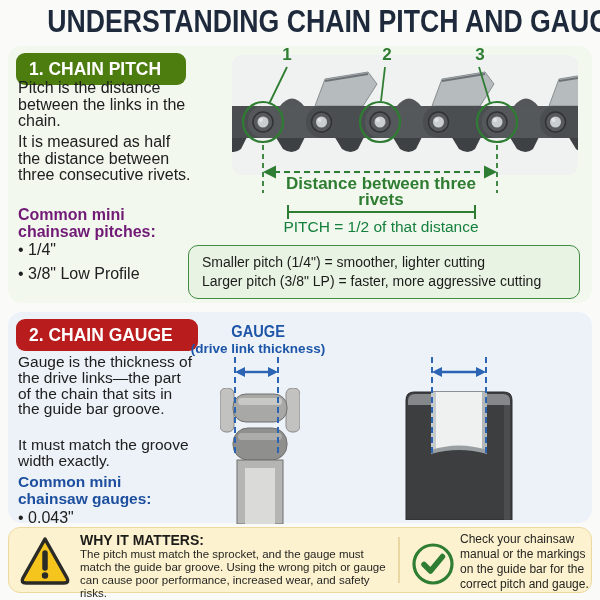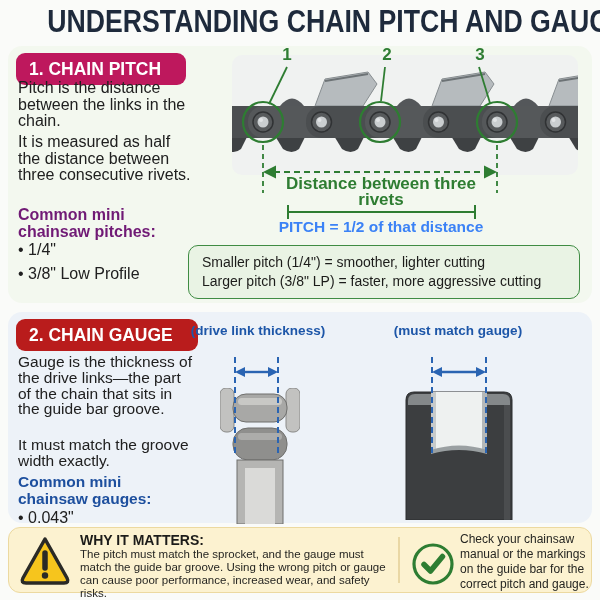--- a/index.html
+++ b/index.html
@@ -15,37 +15,37 @@
 
   
   .title{left:0;top:4px;width:600px;text-align:center;
     font-size:31px;font-weight:800;color:#1e2a3c;letter-spacing:0px;white-space:nowrap;}
 
   
   .panel1{left:8px;top:46px;width:584px;height:257px;background:#f3f8ef;border-radius:14px;}
   .panel2{left:8px;top:312px;width:584px;height:211px;background:#edf2f8;border-radius:14px;}
 
   .badge{padding:5px 13px;border-radius:9px;color:#fff;font-size:19px;font-weight:800;white-space:nowrap;}
-  .badge1{left:16px;top:53px;background:#be185d;}
+  .badge1{left:16px;top:53px;background:#4d7c0f;}
   .badge2{left:16px;top:319px;background:#b91c1c;}
 
   .body-txt{color:#202020;}
   .s1col{left:18px;width:176px;font-size:16px;line-height:16.5px;}
   .s2col{left:18px;width:176px;font-size:15.5px;line-height:15.8px;}
   .green-h{color:#701a75;font-weight:700;}
   .blue-h{color:#1d4f9e;font-weight:700;}
   .blist{font-size:16px;color:#202020;}
   .blist .li{margin-bottom:6px;}
   .blist .li::before{content:"• ";}
 
   
   .dist-label{left:281px;top:176px;width:200px;text-align:center;
     color:#2e7d32;font-weight:700;font-size:17px;line-height:15.5px;}
   .pitch-formula{left:256px;top:218px;width:250px;text-align:center;
-    color:#3b82f6;font-weight:700;font-size:15.5px;}
+    color:#15803d;font-weight:400;font-size:15.5px;}
   .infobox{left:188px;top:245px;width:392px;box-sizing:border-box;
     background:#e9f3e4;border:1.5px solid #3f8c43;border-radius:10px;
     padding:7px 13px;}
   .infobox div{font-size:14px;line-height:19px;color:#1c1c1a;}
   .rivet-num{top:45px;width:20px;text-align:center;color:#2e7d32;font-weight:800;font-size:17px;}
 
   
   .cap{text-align:center;color:#1d56a8;}
   .cap .t{font-size:17px;font-weight:800;line-height:18px;white-space:nowrap;}
   .cap .s{font-size:13.5px;font-weight:700;line-height:15px;white-space:nowrap;}
@@ -197,24 +197,24 @@
 
 <div class="abs s2col body-txt" style="top:354px;">Gauge is the thickness of the drive links—the part of the chain that sits in the guide bar groove.</div>
 <div class="abs s2col body-txt" style="top:437px;">It must match the groove width exactly.</div>
 <div class="abs s2col blue-h" style="top:473px;line-height:17px;">Common mini chainsaw gauges:</div>
 <div class="abs blist" style="left:18px;top:487px;padding-top:22px;">
   <div class="li">0.043"</div>
   <div class="li">0.050"</div>
 </div>
 
 <div class="abs cap gauge-cap">
+  <div class="t"><span class="cond">GAUGE</span></div>
   <div class="s">(drive link thickness)</div>
 </div>
 <div class="abs cap groove-cap">
-  <div class="s">(must match gauge)</div>
 </div>
 
 <svg class="abs" style="left:220px;top:388px;" width="80" height="136" viewBox="0 0 80 136">
   <rect x="0" y="0" width="14" height="44" rx="6" fill="#c2c2c0" stroke="#8a8a88"></rect>
   <rect x="66" y="0" width="14" height="44" rx="6" fill="#c2c2c0" stroke="#8a8a88"></rect>
   <rect x="13" y="6" width="54" height="28" rx="13" fill="#a8a8a6" stroke="#6f6f6d"></rect>
   <rect x="18" y="10" width="44" height="7" rx="3.5" fill="#cfcfcd" opacity=".8"></rect>
   <rect x="13" y="40" width="54" height="32" rx="15" fill="#8f8f8d" stroke="#6f6f6d"></rect>
   <rect x="18" y="45" width="44" height="7" rx="3.5" fill="#b3b3b1" opacity=".8"></rect>
   <rect x="17" y="72" width="46" height="64" fill="#b5b5b3" stroke="#6f6f6d"></rect>

